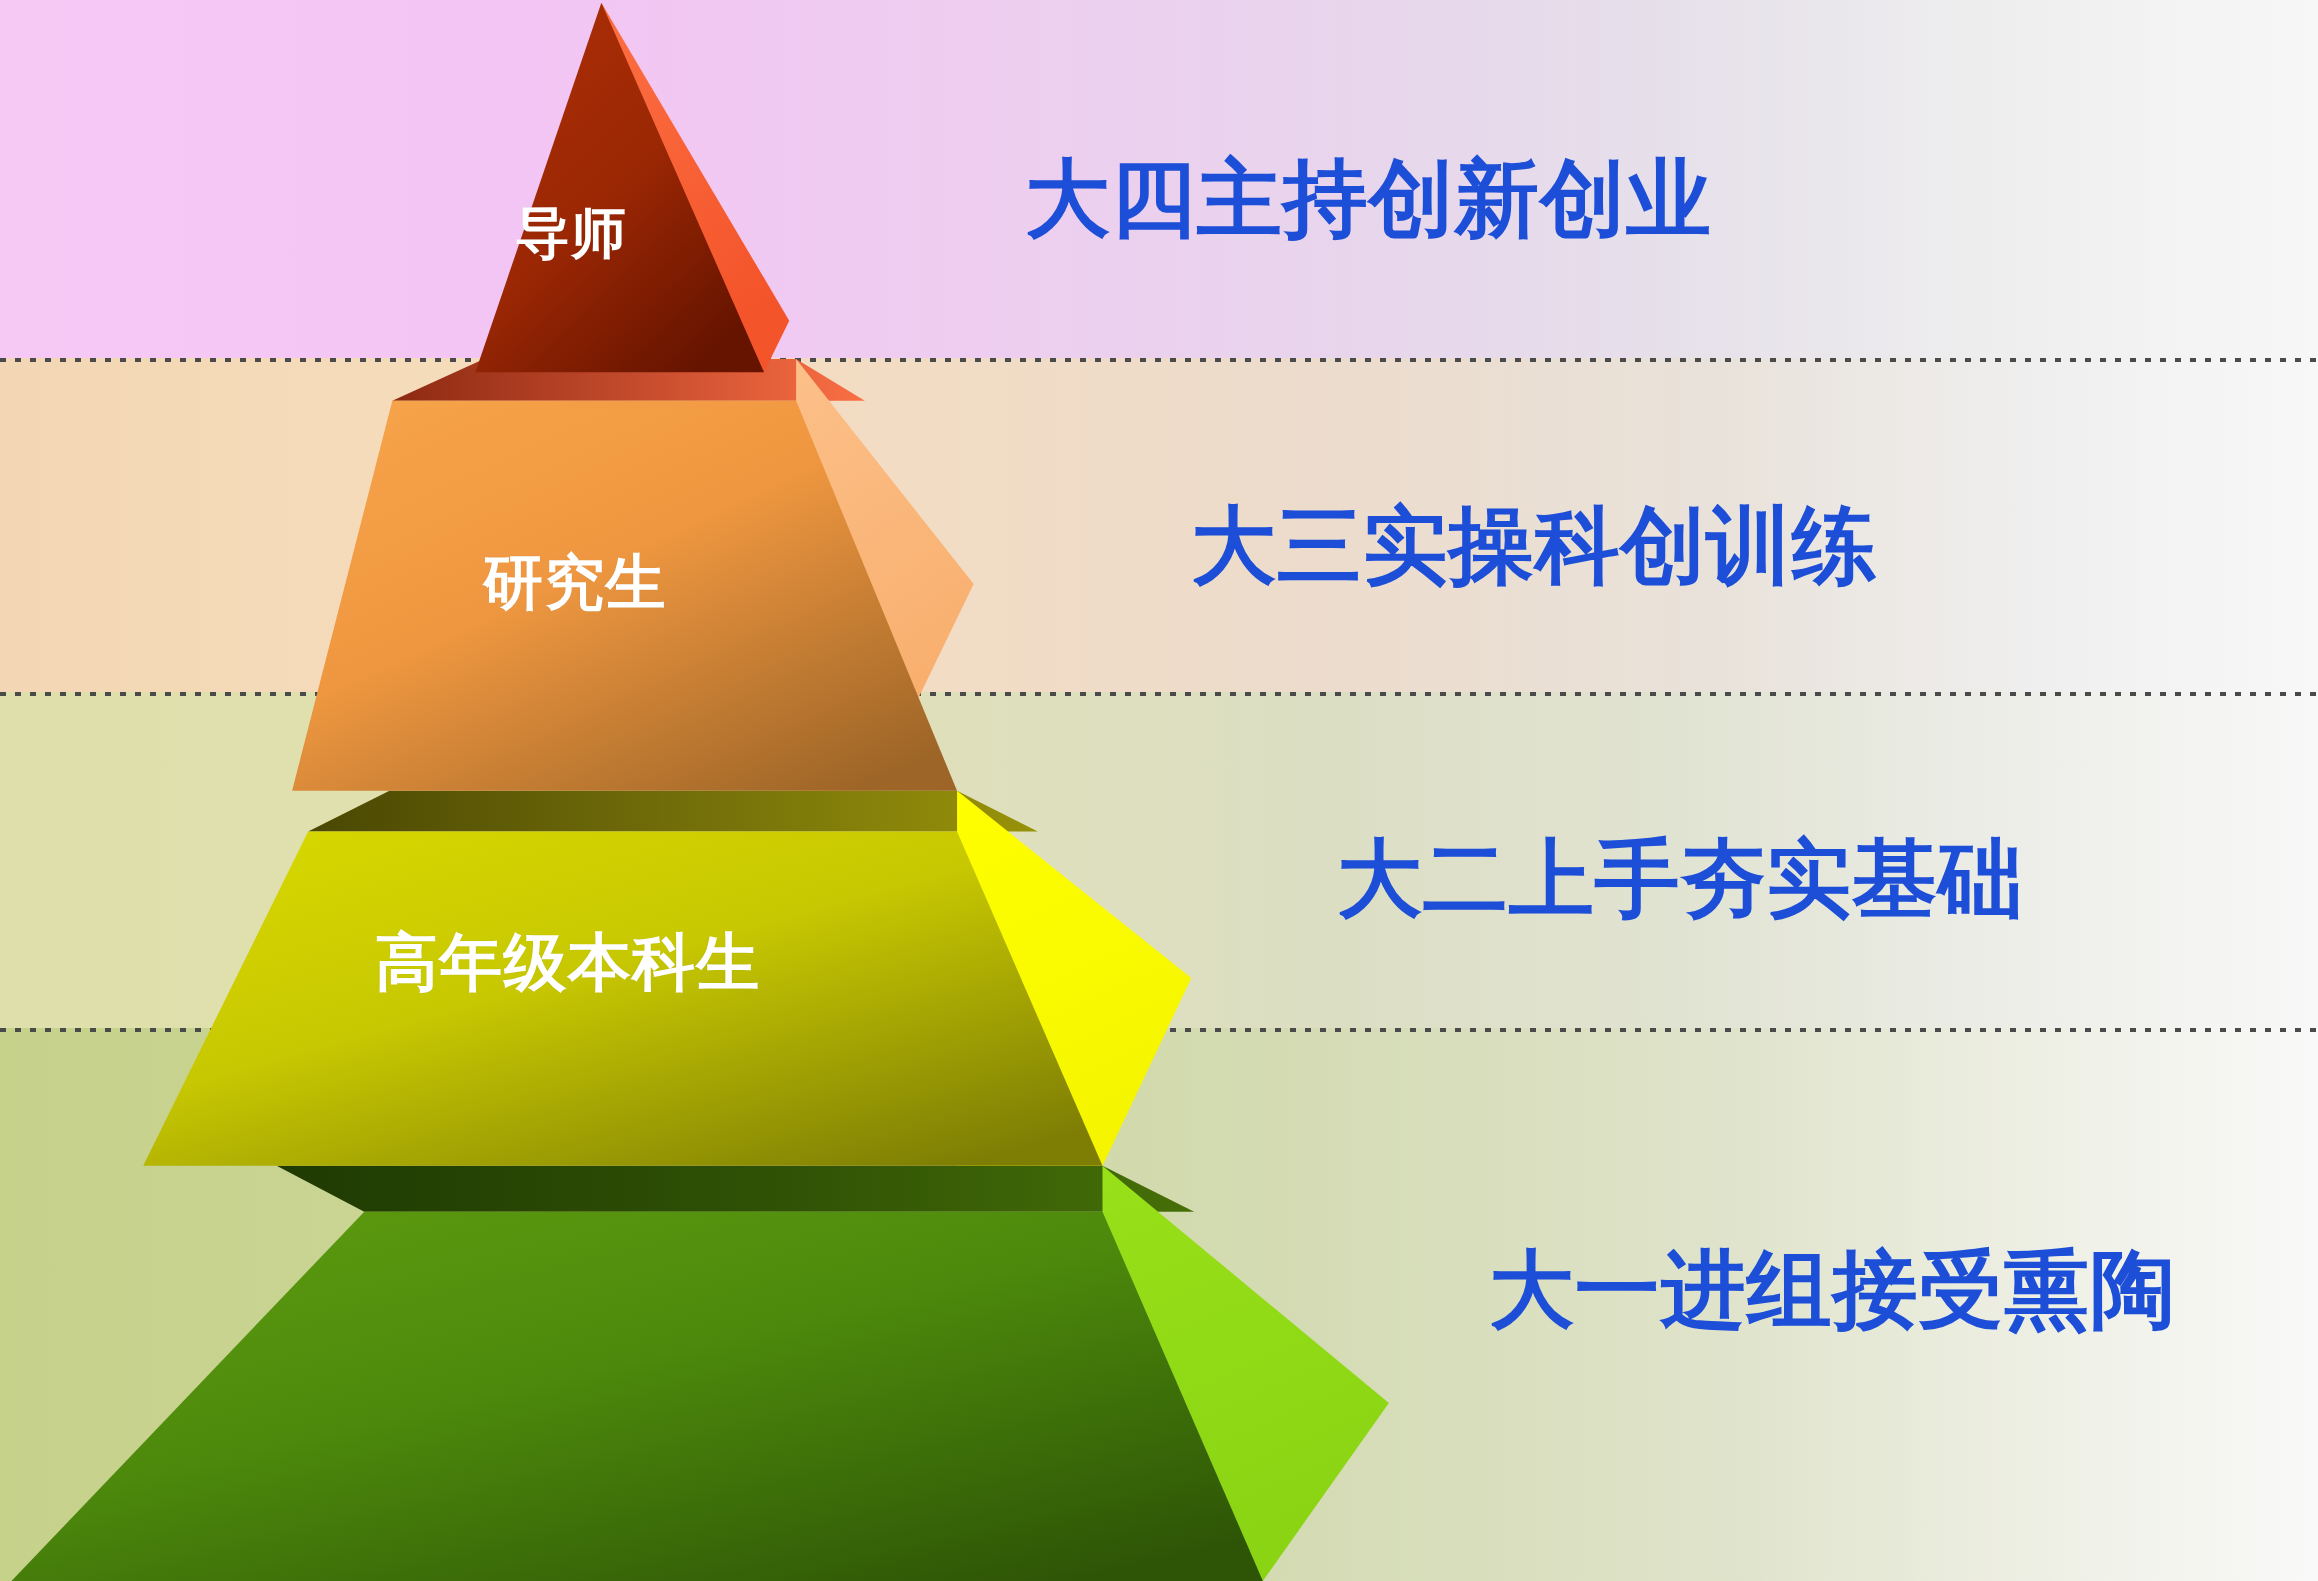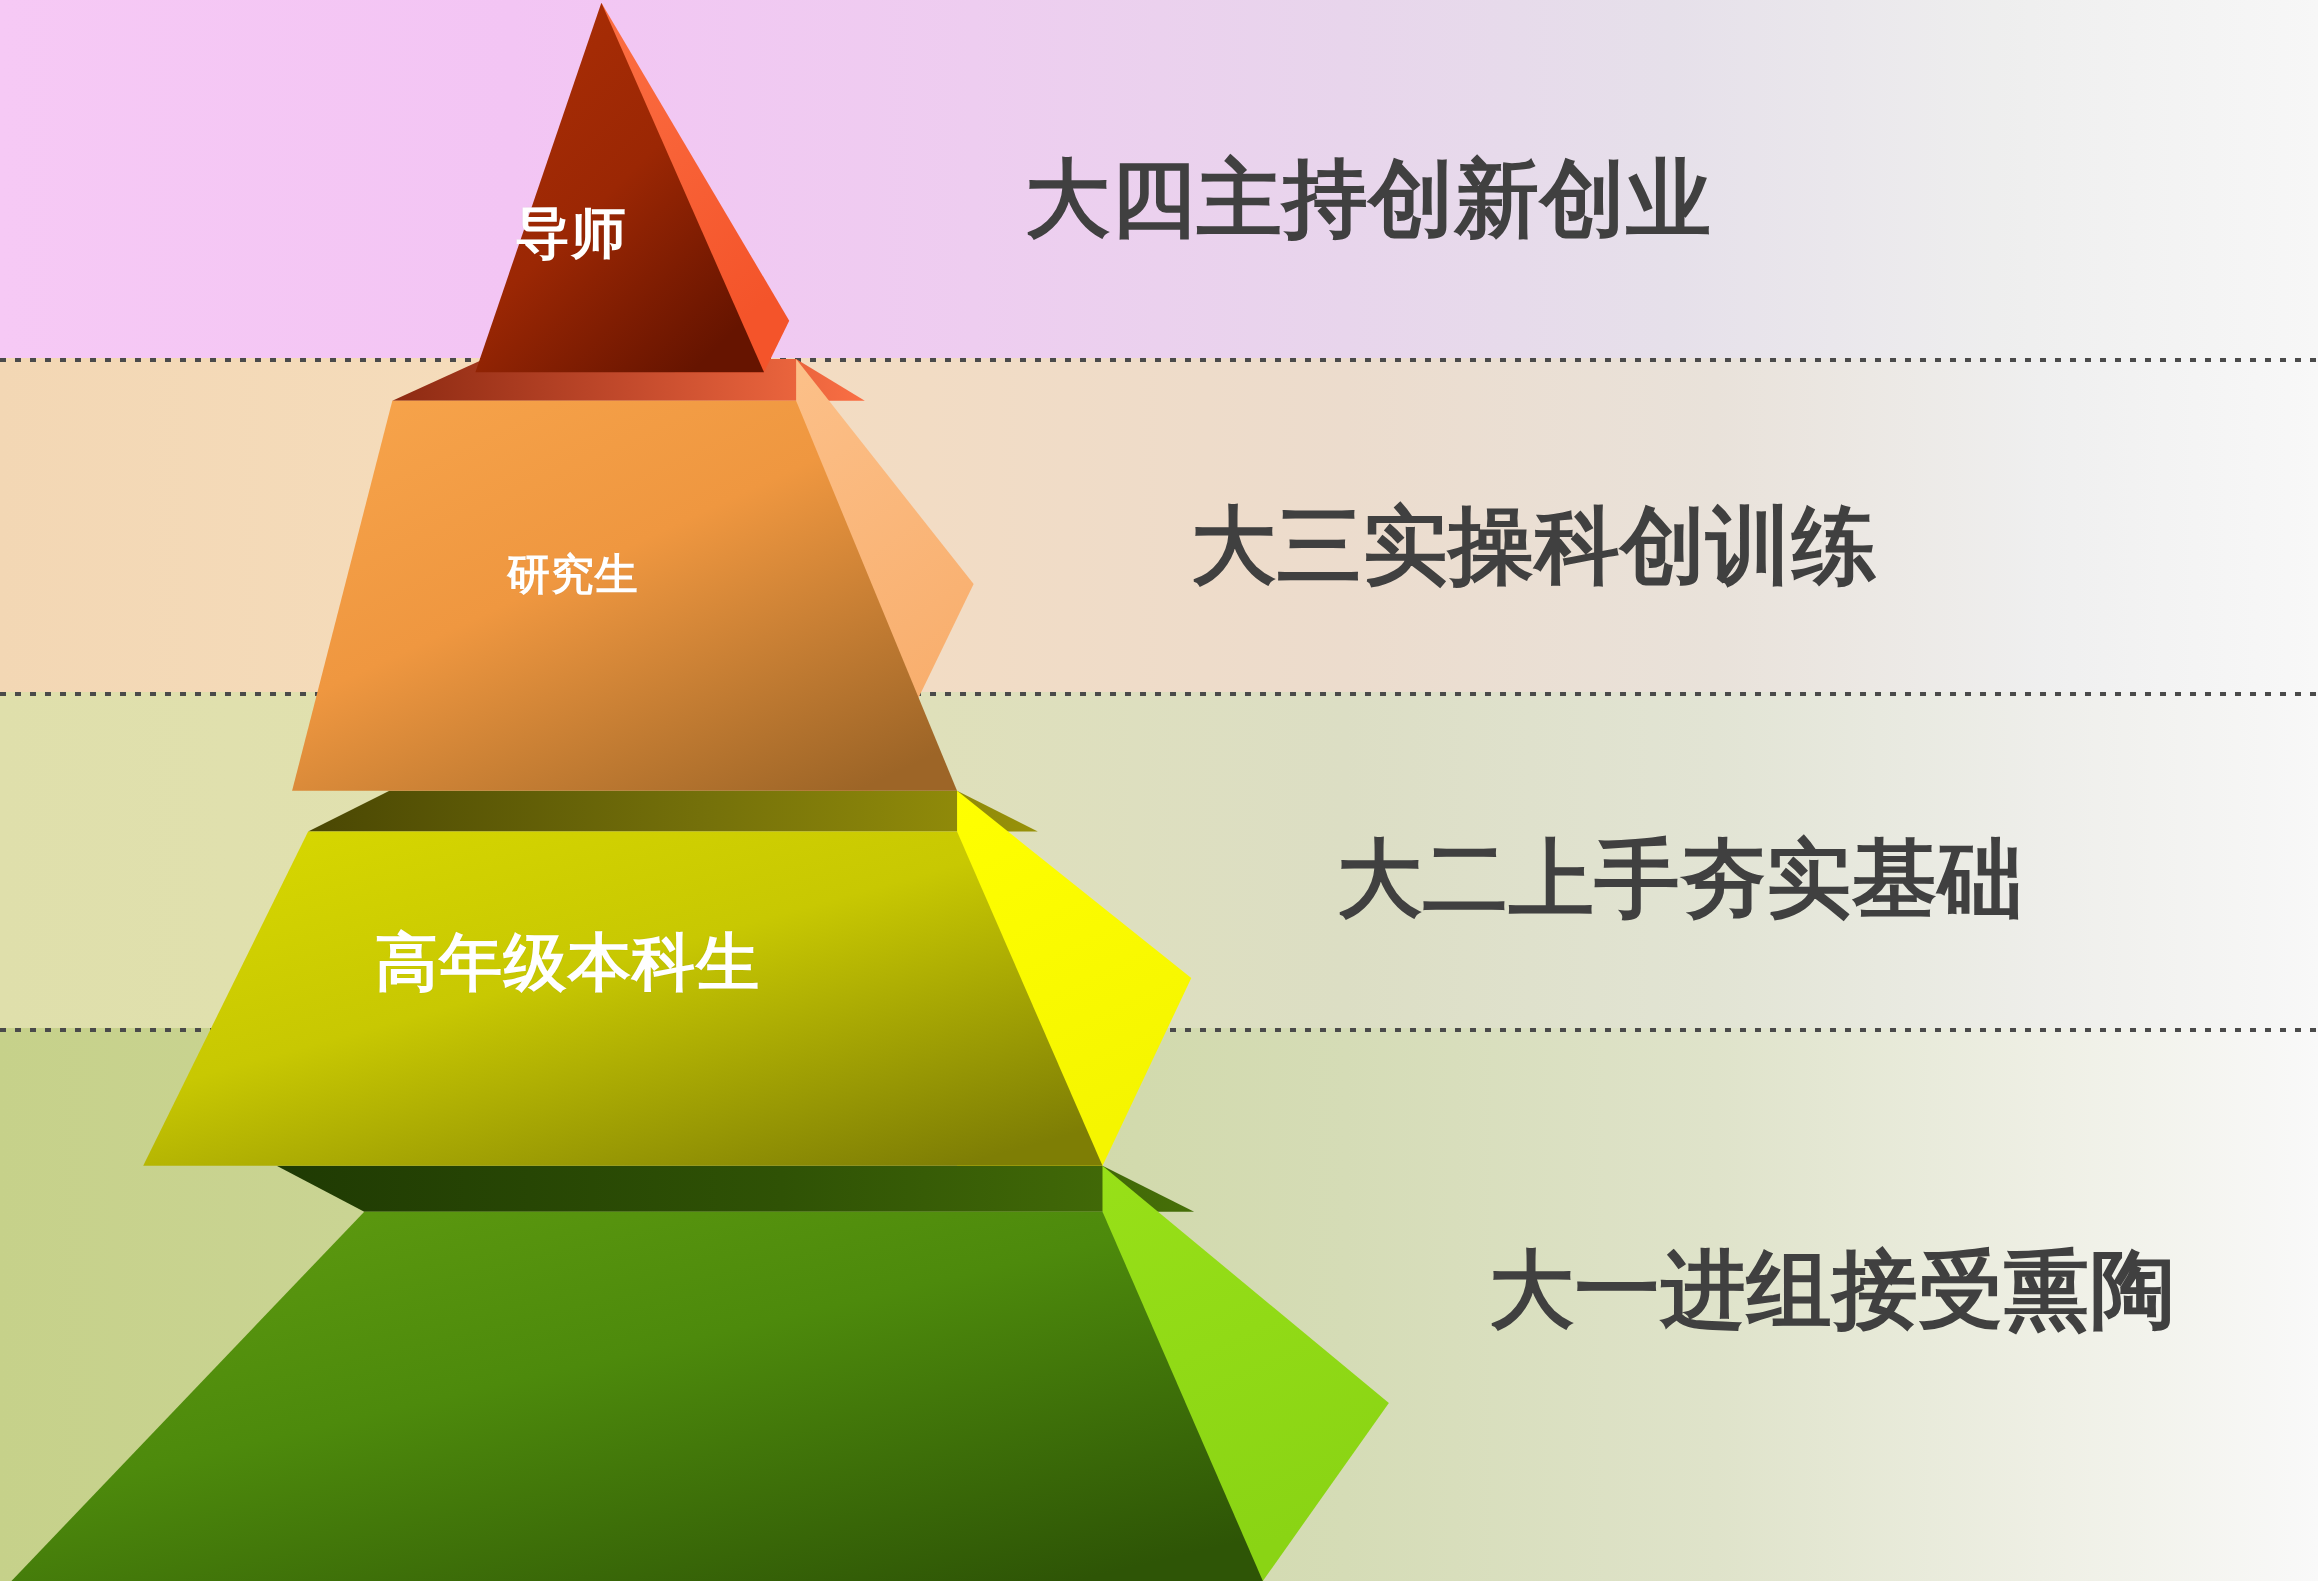--- a/index.html
+++ b/index.html
@@ -81,28 +81,28 @@
   .tier-label {
     position: absolute;
     color: #ffffff;
     font-weight: bold;
     white-space: nowrap;
     letter-spacing: 0.02em;
     line-height: 1;
     text-shadow: 0 0 1.1px rgba(0,0,0,0.12);
   }
   #label-t1 { left: 515px;  top: 206px;  font-size: 55px;  }
-  #label-t2 { left: 507px;  top: 553px;  font-size: 43px; }
+  #label-t2 { left: 483px;  top: 553px;  font-size: 60px; }
   #label-t3 { left: 375px;  top: 931px; font-size: 63px; text-align: right; }
   #label-t4 { left: 375px;  top: 1343px; font-size: 66px; }
 
   
   .caption {
     position: absolute;
-    color: #404040;
+    color: #1d4ed8;
     font-weight: bold;
     white-space: nowrap;
     line-height: 1;
     letter-spacing: 0.01em;
   }
   #cap-1 { left: 1025px; top: 156px;  font-size: 85px; }
   #cap-2 { left: 1191px; top: 503px;  font-size: 85px; }
   #cap-3 { left: 1337px; top: 836px; font-size: 85px; }
   #cap-4 { left: 1489px; top: 1247px; font-size: 85px; }
 </style>

